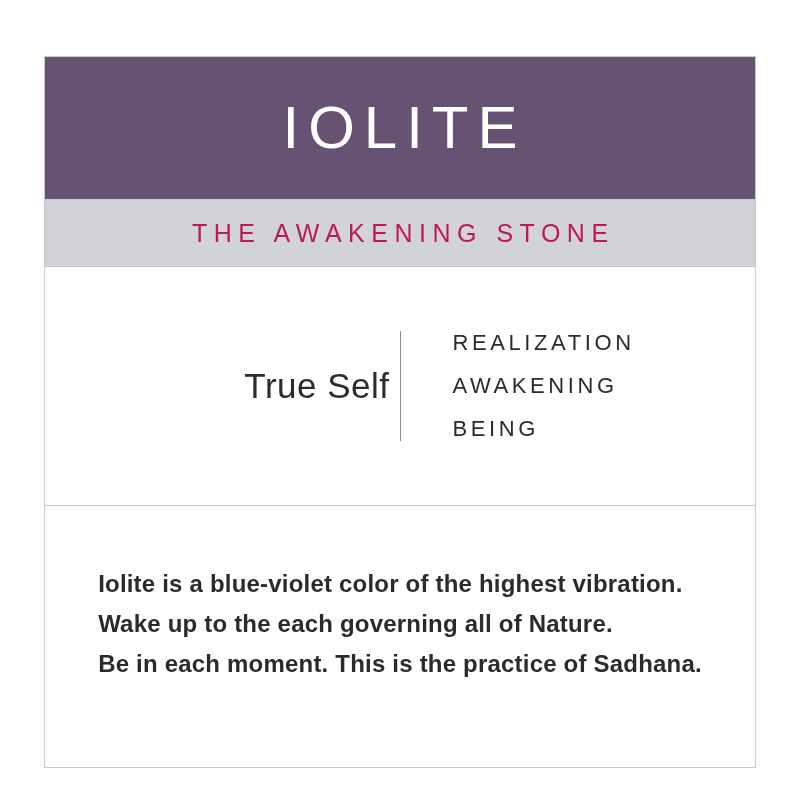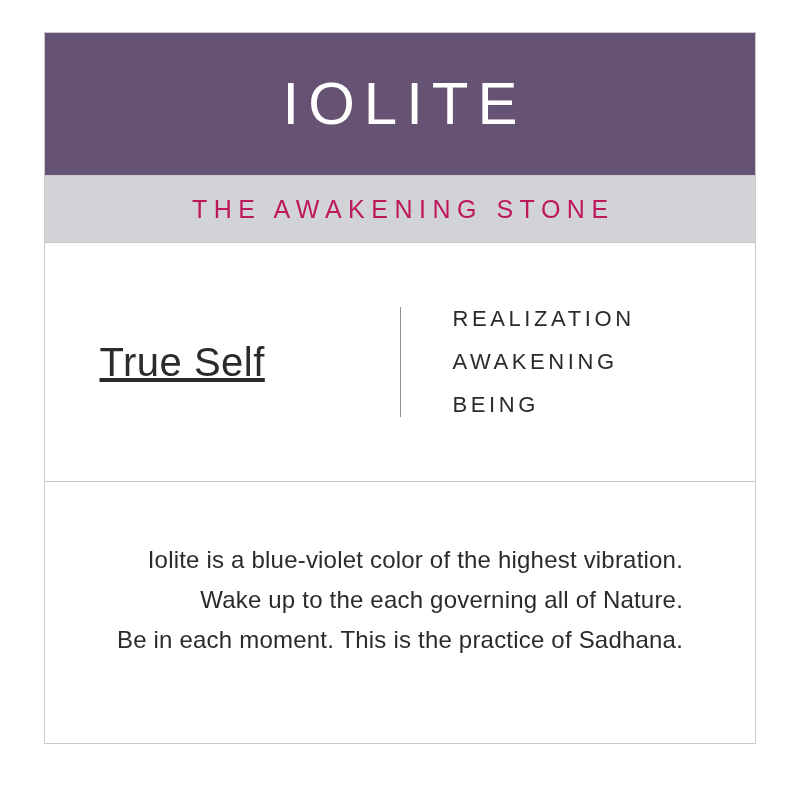--- a/index.html
+++ b/index.html
@@ -11,21 +11,21 @@
     height: 800px;
     background: #ffffff;
     font-family: "Liberation Sans", sans-serif;
     color: #2b2b2b;
     overflow: hidden;
   }
 
   .card {
     position: absolute;
     left: 44px;
-    top: 32px;
+    top: 56px;
     width: 712px;
     height: 712px;
     box-sizing: border-box;
     background: #ffffff;
     border: 1px solid #c9c9c9;
     display: flex;
     flex-direction: column;
   }
 
   
@@ -75,28 +75,27 @@
     flex: none;
     border-bottom: 1px solid #c9c9c9;
     background: #ffffff;
   }
   .keywords-inner {
     display: flex;
     align-items: center;
     justify-content: center;
   }
   .primary-word {
-    font-size: 40px;
+    font-size: 35px;
     color: #2b2b2b;
     letter-spacing: 0.5px;
     width: 300px;
-    text-align: left;
+    text-align: right;
     padding-right: 10px;
     box-sizing: border-box;
-    text-decoration: underline;
   }
   .divider {
     width: 1px;
     height: 110px;
     background: #8f8f8f;
     flex: none;
   }
   .attribute-list {
     width: 300px;
     box-sizing: border-box;
@@ -116,21 +115,22 @@
   .description-band {
     flex: 1 1 auto;
     display: flex;
     align-items: flex-start;
     justify-content: center;
     background: #ffffff;
     padding-top: 58px;
     box-sizing: border-box;
   }
   .description-lines {
-    text-align: right;
+    text-align: left;
+    font-weight: bold;
   }
   .description-line {
     font-size: 24px;
     line-height: 40px;
     color: #2b2b2b;
     letter-spacing: 0.2px;
   }
 </style>
 </head>
 <body>

